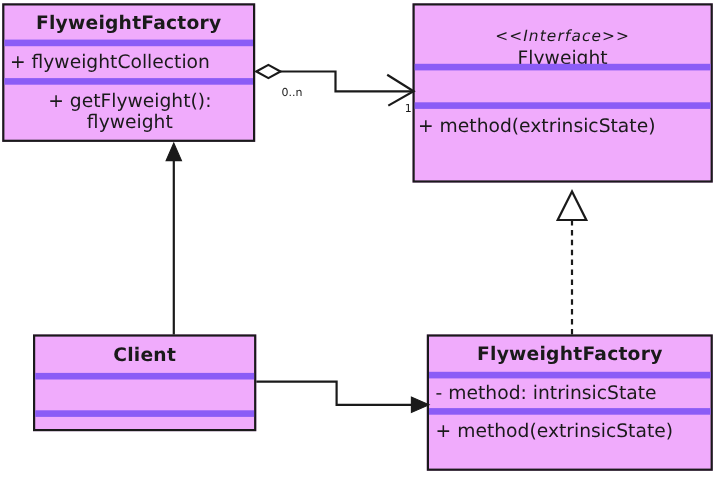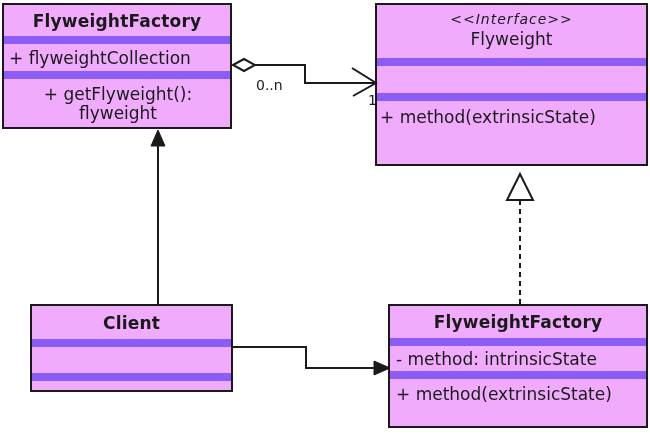--- a/index.html
+++ b/index.html
@@ -5,50 +5,50 @@
   html,body { margin:0; padding:0; background:#fff; }
   #diagram {
     position:relative; width:650px; height:434px; background:#ffffff;
     font-family:"DejaVu Sans","Liberation Sans",sans-serif;
     color:#1a1a1a; overflow:hidden;
   }
   .classbox {
     position:absolute; box-sizing:border-box; background:#f0abfc;
     border:2px solid #1a1a1a; display:flex; flex-direction:column; z-index:2;
   }
-  .sec { box-sizing:border-box; border-top:8px solid #8b5cf6; }
+  .sec { box-sizing:border-box; border-top:6px solid #8b5cf6; }
   .sec:first-child { border-top:none; }
   .title-sec {
     display:flex; align-items:center; justify-content:center;
     font-weight:bold; font-size:17px; letter-spacing:0.2px;
   }
   .member-mid { display:flex; align-items:center; font-size:17px; }
   .member-top { font-size:17px; line-height:19px; }
   .hdr-sec { text-align:center; }
   .stereotype { font-style:italic; font-size:14px; line-height:17px; letter-spacing:1px; }
   .iface-name { font-size:17px; line-height:23px; }
   #connectors { position:absolute; left:0; top:0; z-index:3; pointer-events:none; }
-  .edge-label { position:absolute; font-size:14px; line-height:14px; z-index:4; background:transparent; }
+  .edge-label { position:absolute; font-size:10px; line-height:14px; z-index:4; background:transparent; }
 </style>
 </head>
 <body>
 
 <div id="diagram">
 
   <div class="classbox" style="left:2px; top:3px; width:230px; height:126px;">
     <div class="sec title-sec" style="height:31px;">FlyweightFactory</div>
     <div class="sec member-mid" style="height:35px; padding-left:5px;">+ flyweightCollection</div>
     <div class="sec member-top" style="flex:1; padding:6px 3px 0 5px;text-align:center;">
       <div>+ getFlyweight():</div>
       <div>flyweight</div>
     </div>
   </div>
 
   <div class="classbox" style="left:375px; top:3px; width:273px; height:163px;">
-    <div class="sec hdr-sec" style="height:53px; padding-top:6px;">
+    <div class="sec hdr-sec" style="height:53px; padding-top:20px;">
       <div class="stereotype">&lt;&lt;Interface&gt;&gt;</div>
       <div class="iface-name">Flyweight</div>
     </div>
     <div class="sec" style="height:35px;"></div>
     <div class="sec member-top" style="flex:1; padding:7px 2px 0 3px;">+ method(extrinsicState)</div>
   </div>
 
   <div class="classbox" style="left:30px; top:304px; width:203px; height:88px;">
     <div class="sec title-sec" style="height:33px;">Client</div>
     <div class="sec" style="height:34px;"></div>

